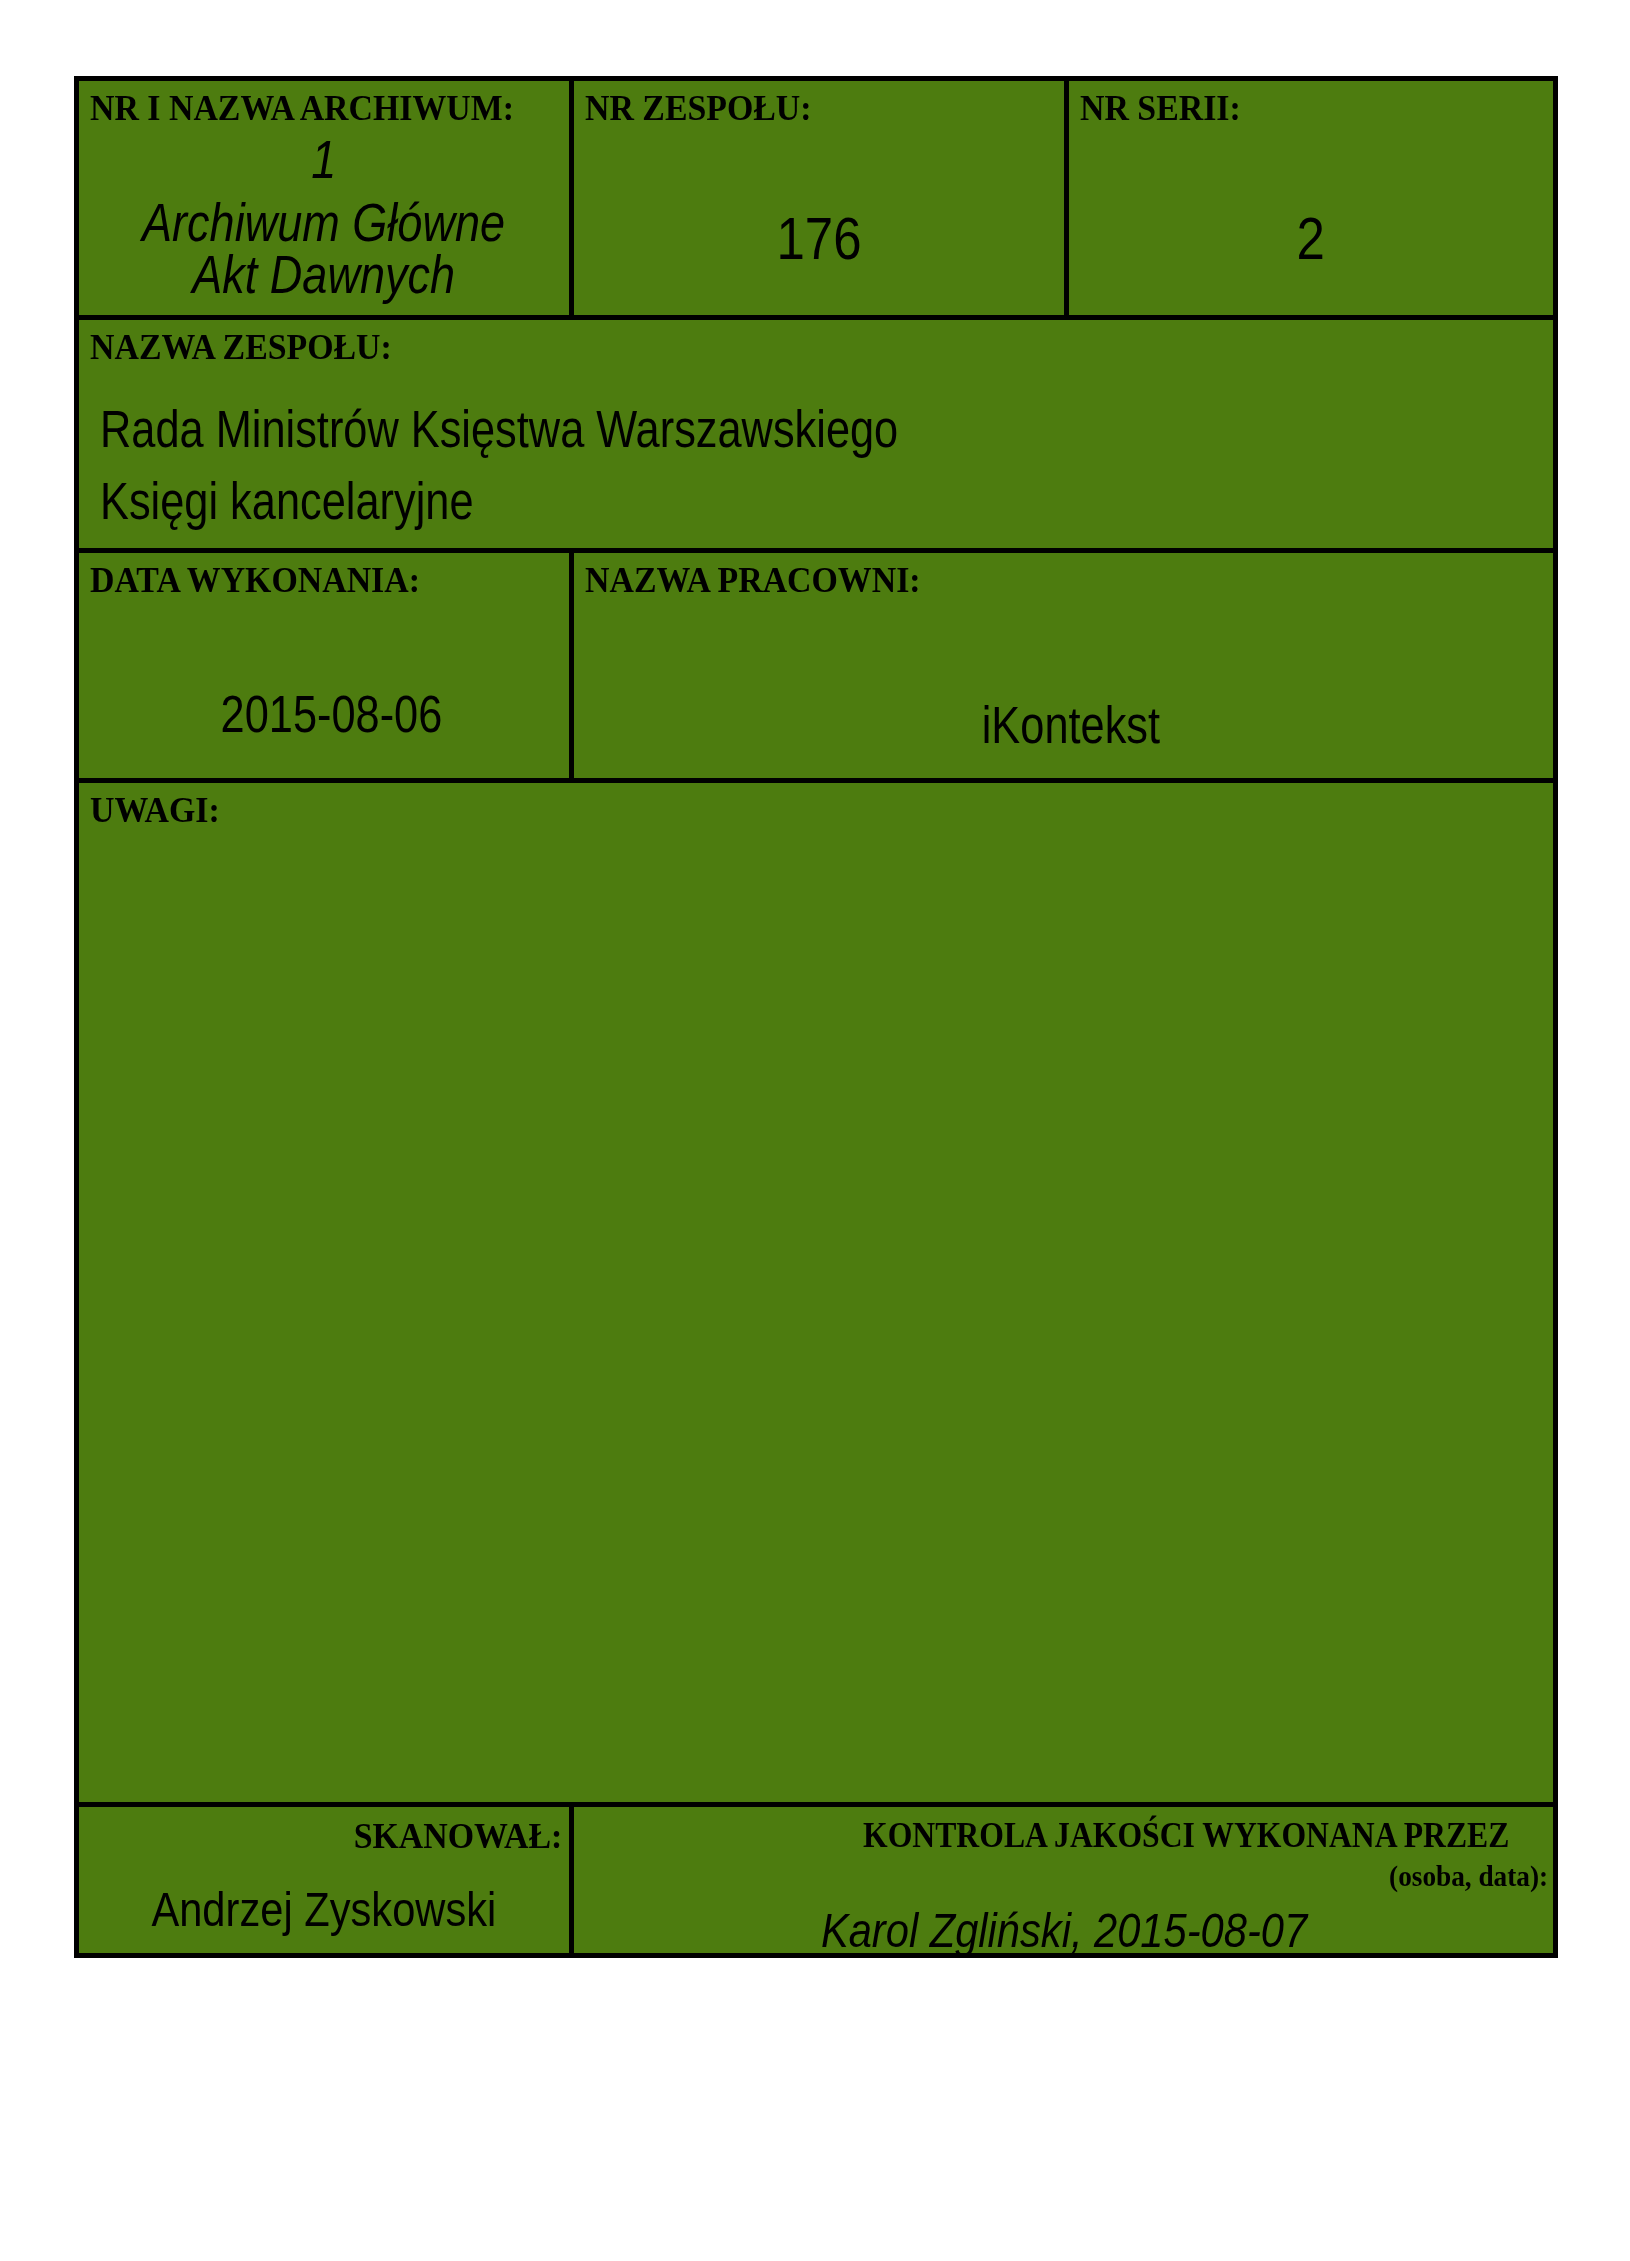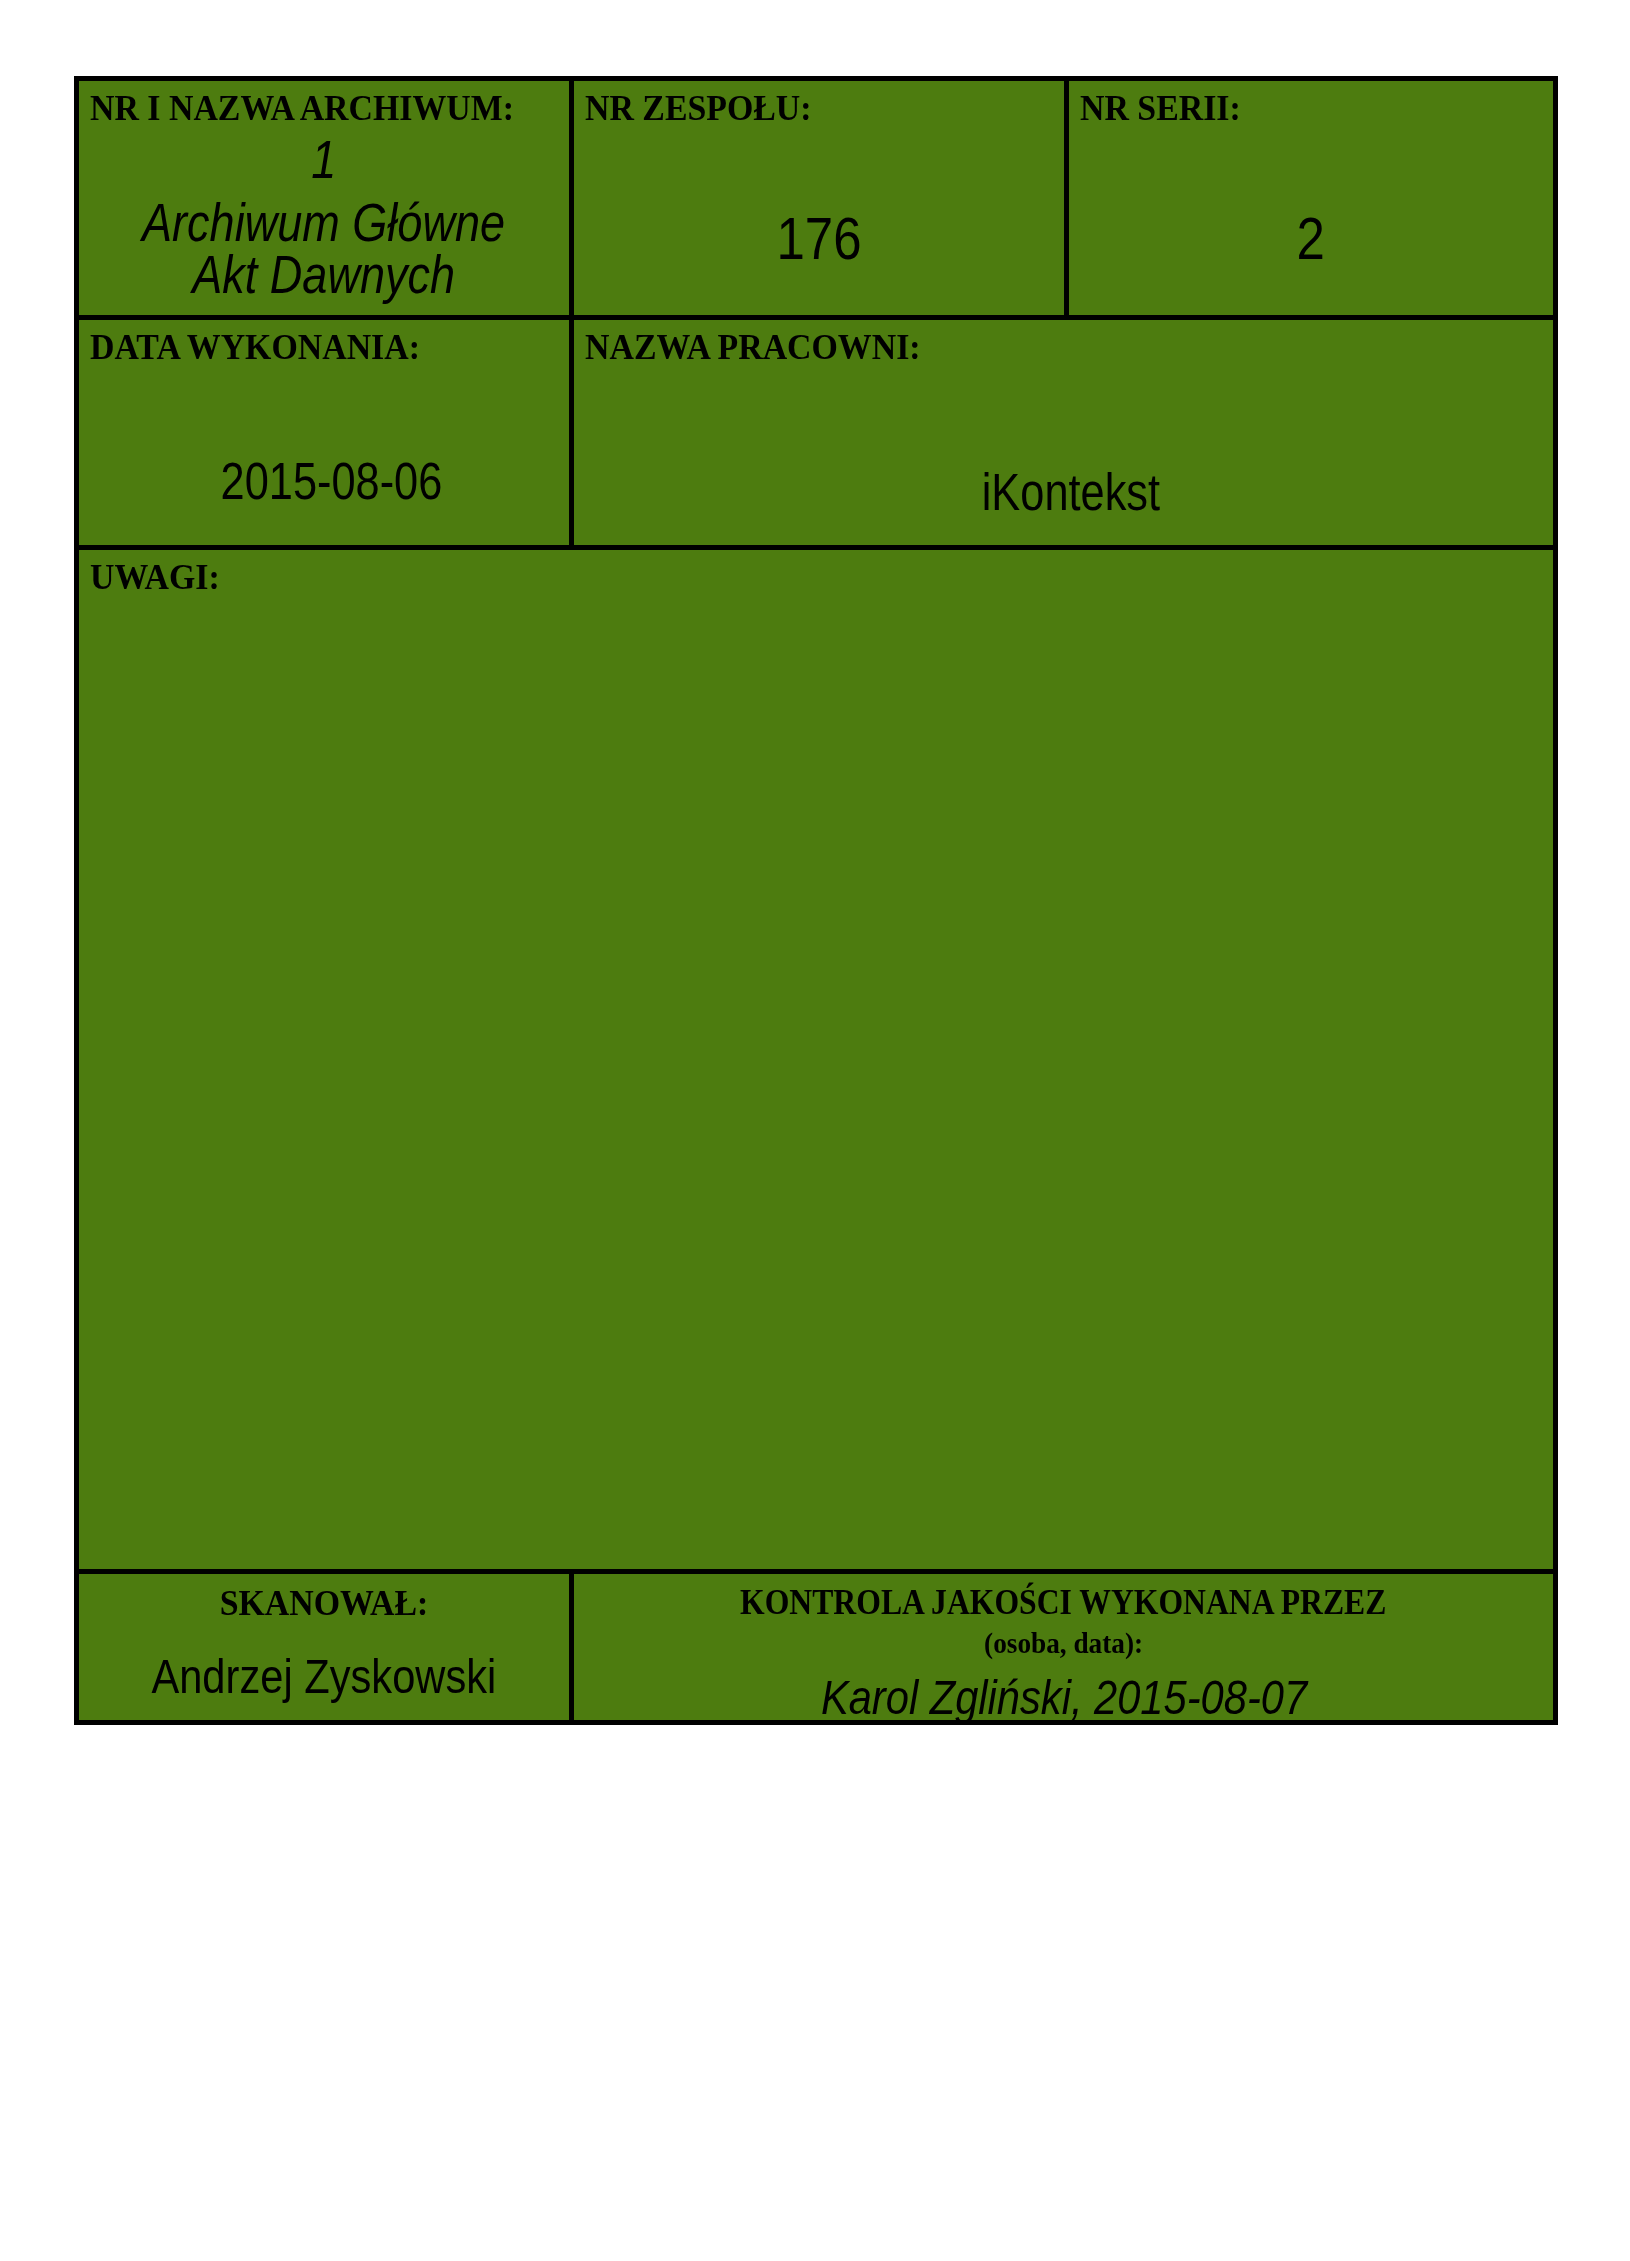--- a/index.html
+++ b/index.html
@@ -22,21 +22,21 @@
   tr.rh5>td{height:1024px;}
   tr.rh6>td{height:151px;}
 
   
   .cl{
     position:absolute;top:6.6px;left:10.5px;
     font-family:"Liberation Serif",serif;font-weight:bold;
     font-size:36px;line-height:41px;white-space:nowrap;
   }
   .cl>span{display:inline-block;transform:scaleX(.94);transform-origin:0 50%;}
-  .cl.cl-c{left:0;right:0;text-align:center;}
+  .cl.cl-c{left:0;right:0;text-align:right;}
   .cl.cl-c>span{transform-origin:50% 50%;}
   .cl.osoba{font-size:29px;line-height:34px;}
   .cl.k90>span{transform:scaleX(.88);}
 
   
   .cv{
     position:absolute;left:0;right:0;text-align:center;white-space:nowrap;
     font-size:60px;line-height:66px;
   }
   .cv>span{display:inline-block;transform:scaleX(.85);transform-origin:50% 50%;}
@@ -82,20 +82,27 @@
       <td>
         <div class="cl"><span>NR ZESPOŁU:</span></div>
         <div class="cv v-num1"><span>176</span></div>
       </td>
       <td>
         <div class="cl"><span>NR SERII:</span></div>
         <div class="cv v-num1"><span>2</span></div>
       </td>
     </tr>
 
+    <tr class="rh2">
+      <td colspan="3">
+        <div class="cl"><span>NAZWA ZESPOŁU:</span></div>
+        <div class="cv txt cv-l nz1"><span>Rada Ministrów Księstwa Warszawskiego</span></div>
+        <div class="cv txt cv-l nz2"><span>Księgi kancelaryjne</span></div>
+      </td>
+    </tr>
 
 
     <tr class="rh4">
       <td>
         <div class="cl"><span>DATA WYKONANIA:</span></div>
         <div class="cv sm v-date"><span>2015-08-06</span></div>
       </td>
       <td colspan="2">
         <div class="cl"><span>NAZWA PRACOWNI:</span></div>
         <div class="cv sm v-work"><span>iKontekst</span></div>

